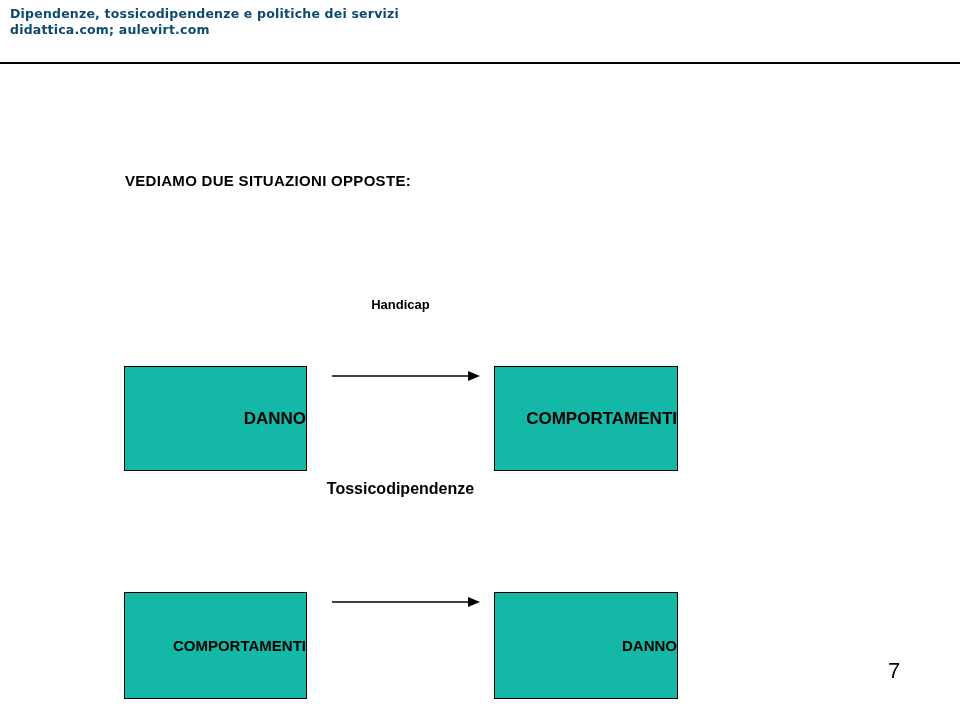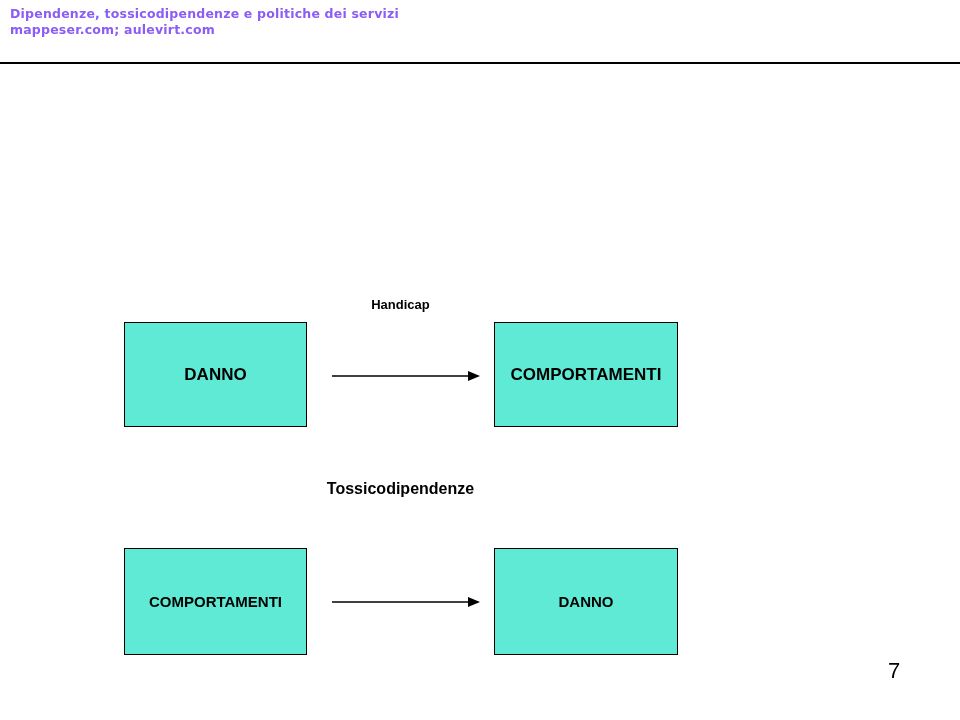--- a/index.html
+++ b/index.html
@@ -16,21 +16,21 @@
     color: #000000;
   }
   
   .header {
     position: absolute;
     left: 10px; top: 6px;
     font-family: "DejaVu Sans", sans-serif;
     font-weight: bold;
     font-size: 12.5px;
     line-height: 16px;
-    color: #8b5cf6;
+    color: #0c4a6e;
     letter-spacing: 0.2px;
   }
   .header-rule {
     position: absolute;
     left: 0; top: 62px;
     width: 960px; height: 0;
     border-top: 2px solid #000000;
   }
   
   .slide-title {
@@ -53,26 +53,27 @@
     left: 307px; width: 187px;
     text-align: center;
     font-size: 13px;
     font-weight: bold;
   }
   .diagram-label.second { font-size: 16px; }
   .node-box {
     position: absolute;
     width: 183px;
     border: 1px solid #000000;
-    background: #5eead4;
+    background: #14b8a6;
     display: flex;
     align-items: center;
-    justify-content: center;
+    justify-content: flex-end;
     text-align: center;
     font-weight: bold;
+    margin-top: 44px;
   }
   .d1 .node-box { top: 322px; height: 105px; font-size: 17px; }
   .d2 .node-box { top: 548px; height: 107px; font-size: 15px; }
   .node-left  { left: 124px; }
   .node-right { left: 494px; width: 184px; }
   .arrow {
     position: absolute;
     left: 330px;
     width: 150px; height: 14px;
   }
@@ -86,24 +87,25 @@
     font-weight: normal;
   }
 </style>
 </head>
 <body>
 
 <div class="slide">
 
   <div class="header">
     <div>Dipendenze, tossicodipendenze e politiche dei servizi</div>
-    <div>mappeser.com; aulevirt.com</div>
+    <div>didattica.com; aulevirt.com</div>
   </div>
   <div class="header-rule"></div>
 
+  <div class="slide-subtitle">VEDIAMO DUE SITUAZIONI OPPOSTE:</div>
 
   <div class="d1">
     <div class="diagram-label" style="top: 297px;">Handicap</div>
     <div class="node-box node-left">
       <span>DANNO</span>
     </div>
     <div class="arrow">
       <svg width="150" height="14" viewBox="0 0 150 14" xmlns="http://www.w3.org/2000/svg">
         <line x1="2" y1="7" x2="138" y2="7" stroke="#000000" stroke-width="1.5"></line>
         <polygon points="138,2 150,7 138,12" fill="#000000"></polygon>

